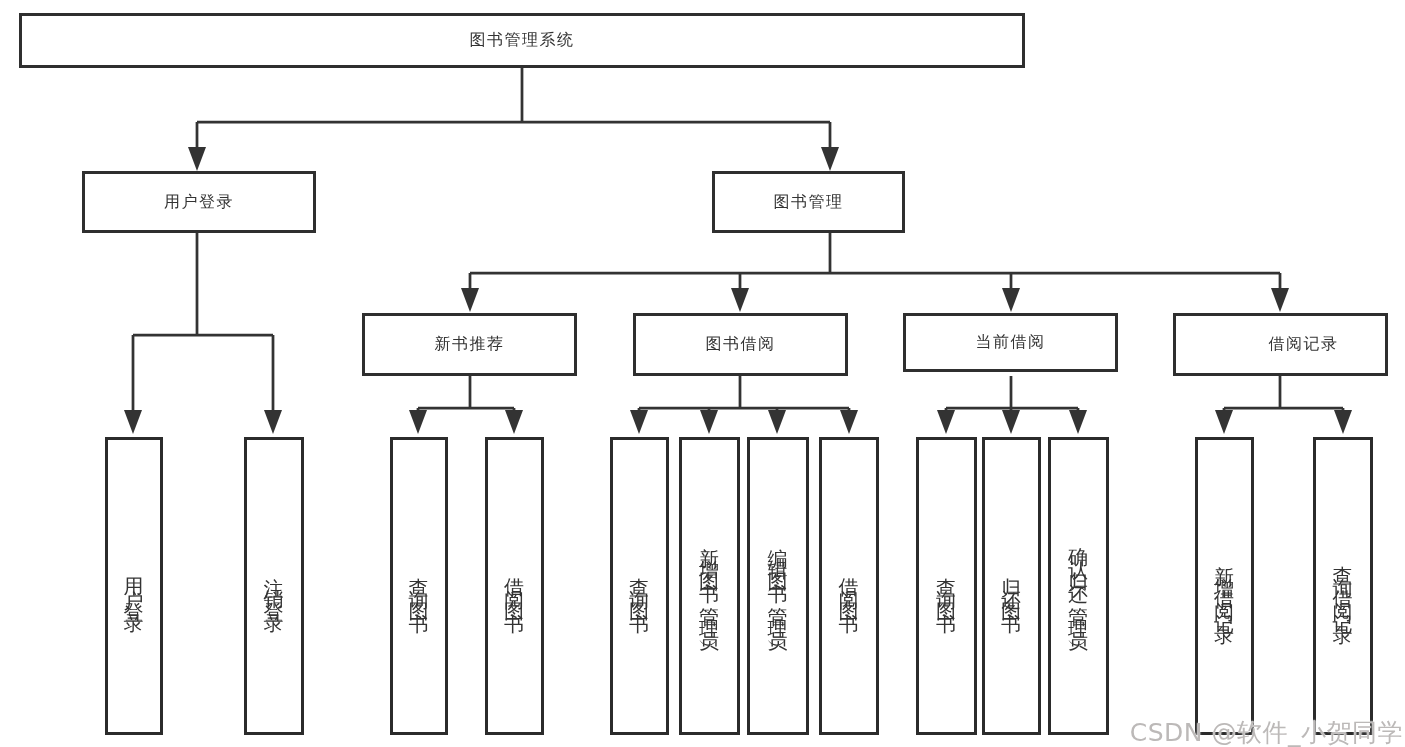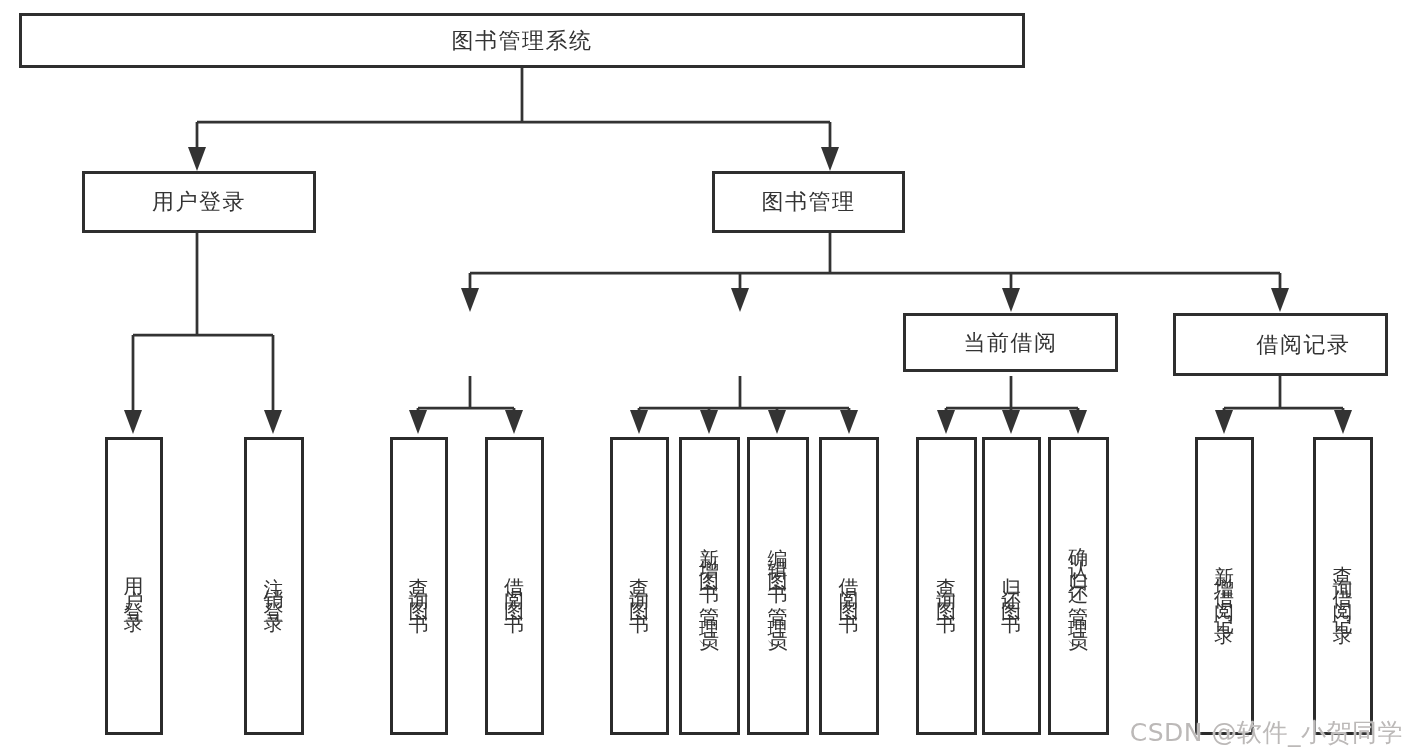--- a/index.html
+++ b/index.html
@@ -25,21 +25,21 @@
     position: absolute;
     box-sizing: border-box;
     border: 3px solid #2f2f2f;
     background: #ffffff;
     display: flex;
     align-items: center;
     justify-content: center;
     z-index: 1;
   }
   .hbox .lbl {
-    font-size: 22px;
+    font-size: 16px;
     color: #333333;
     letter-spacing: 1.5px;
     white-space: nowrap;
   }
   .vbox {
     position: absolute;
     box-sizing: border-box;
     border: 3px solid #2b2b2b;
     background: #ffffff;
     display: flex;
@@ -132,20 +132,26 @@
     <span class="lbl">图书管理系统</span>
   </div>
 
   <div class="hbox" style="left:82px; top:171px; width:234px; height:62px;">
     <span class="lbl">用户登录</span>
   </div>
   <div class="hbox" style="left:712px; top:171px; width:193px; height:62px;">
     <span class="lbl">图书管理</span>
   </div>
 
+  <div class="hbox" style="left:362px; top:313px; width:215px; height:63px;">
+    <span class="lbl">新书推荐</span>
+  </div>
+  <div class="hbox" style="left:633px; top:313px; width:215px; height:63px;">
+    <span class="lbl">图书借阅</span>
+  </div>
   <div class="hbox" style="left:903px; top:313px; width:215px; height:59px;">
     <span class="lbl">当前借阅</span>
   </div>
   <div class="hbox" style="left:1173px; top:313px; width:215px; height:63px;padding-left:46px;">
     <span class="lbl">借阅记录</span>
   </div>
 
   <div class="vbox" style="left:105px; top:437px; width:58px; height:298px;">
     <span class="lbl">用户登录</span>
   </div>

